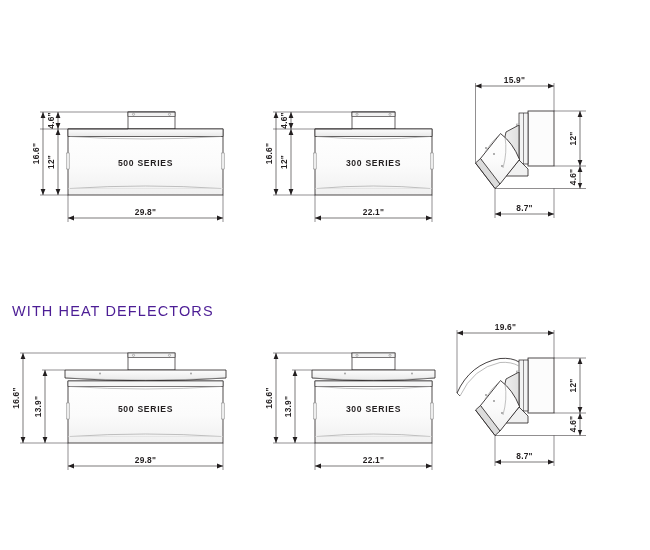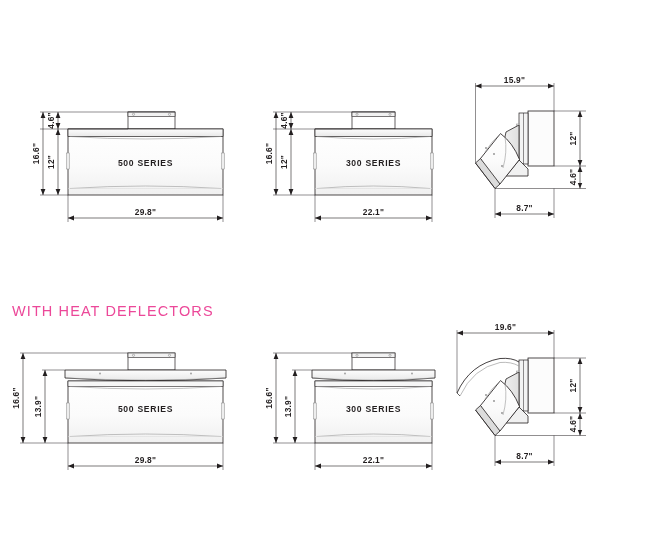--- a/index.html
+++ b/index.html
@@ -20,21 +20,21 @@
     inset: 0;
     width: 650px;
     height: 550px;
   }
   .section-title {
     position: absolute;
     left: 12px;
     top: 303px;
     font-size: 14.5px;
     letter-spacing: 1.1px;
-    color: #ec4899;
+    color: #4c1d95;
     font-weight: 400;
     white-space: nowrap;
   }
   svg { display: block; }
   .dimtxt {
     font-family: "Liberation Sans", sans-serif;
     font-size: 8.4px;
     font-weight: 700;
     fill: #231f20;
     letter-spacing: 0.2px;

